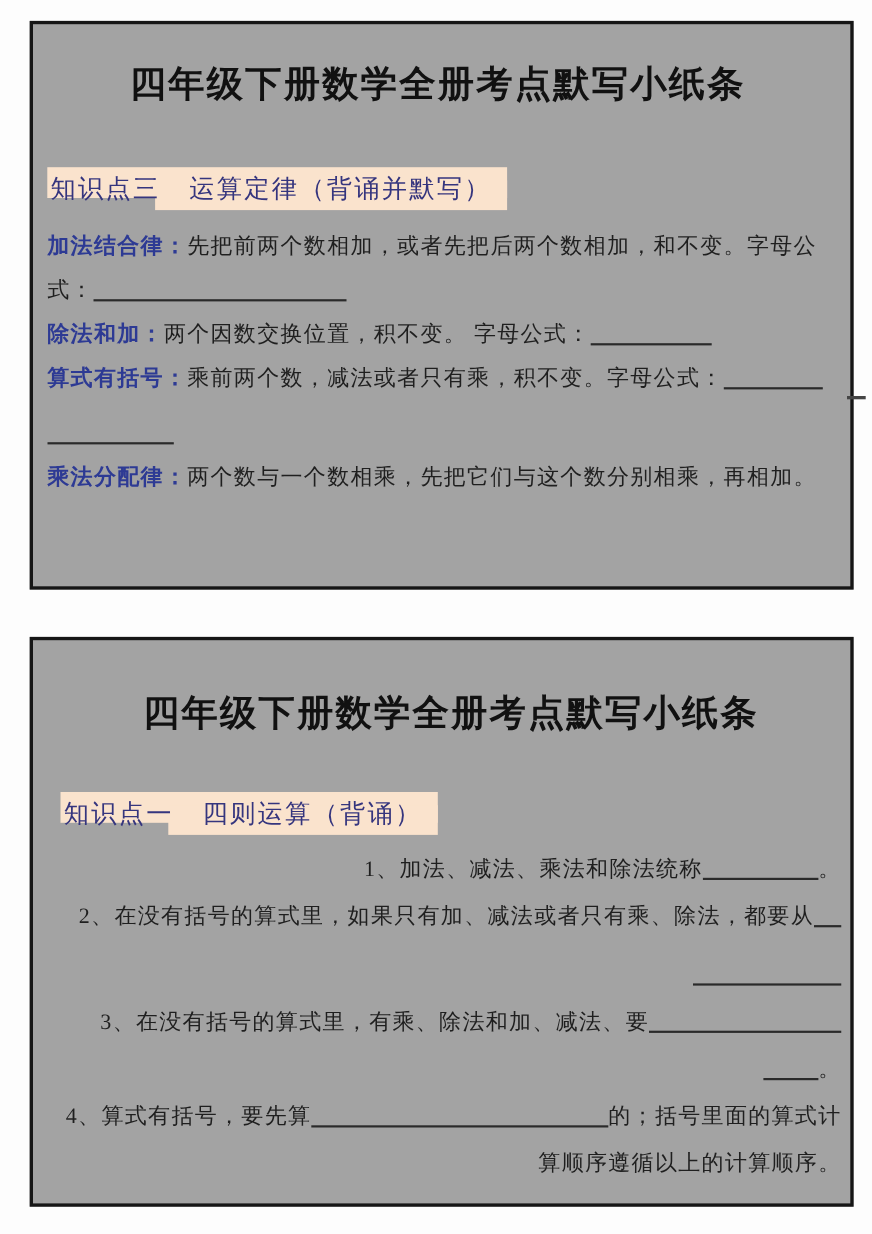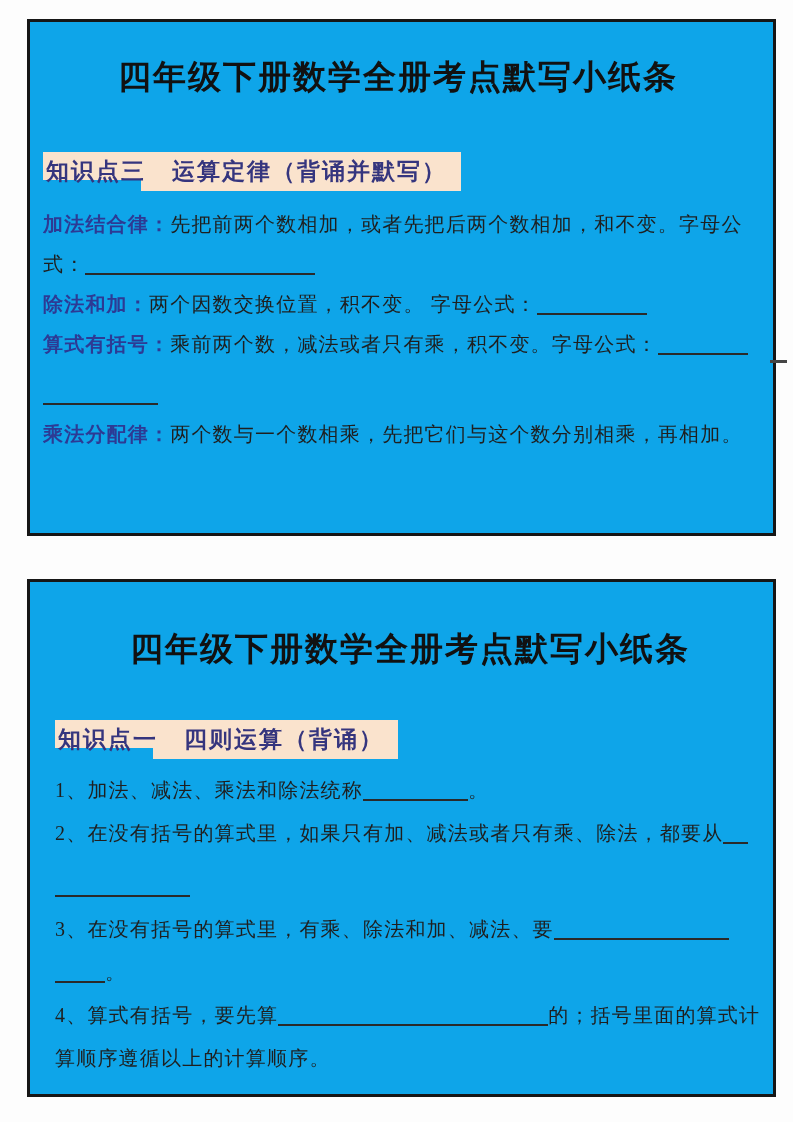--- a/index.html
+++ b/index.html
@@ -5,58 +5,58 @@
   html,body{margin:0;padding:0;}
   body{
     width:793px;height:1122px;position:relative;
     background:#fdfdfd;
     font-family:"Liberation Serif","DejaVu Serif",serif;
     color:#1f1f1f;
     overflow:hidden;
   }
   .card{
     position:absolute;left:27px;width:749px;
-    border:3px solid #161616;background:#0ea5e9;
+    border:3px solid #161616;background:#a3a3a3;
     box-sizing:border-box;
   }
   #card-0{top:19px;height:517px;}
   #card-1{top:579px;height:518px;}
   .card-inner{padding:0 20px 0 13px;}
   #card-1 .card-inner{padding:0 8px 0 25px;}
 
   .page-title{
     text-align:center;font-weight:bold;font-size:33px;
     letter-spacing:2px;line-height:42px;color:#111;
     white-space:nowrap;
   }
   #card-0 .page-title{margin-top:34px;}
   #card-1 .page-title{margin-top:46px;}
 
   .heading-row{display:block;}
   #card-0 .heading-row{margin-top:54px;}
   #card-1 .heading-row{margin-top:50px;}
   .heading{
     position:relative;display:inline-block;
-    font-size:23px;font-weight:bold;color:#35357e;
+    font-size:23px;font-weight:normal;color:#35357e;
     letter-spacing:2px;padding:4px 14px 4px 3px;
     white-space:nowrap;
   }
   .hl-a{position:absolute;left:0;top:0;width:100%;height:72%;background:#fae3cd;}
   .hl-b{position:absolute;left:98px;top:30%;right:0;bottom:0;background:#fae3cd;}
   .heading .txt{position:relative;z-index:1;}
   .heading .part1{margin-right:26px;}
 
   .body{display:block;}
   #card-0 .body{margin-top:13px;}
   #card-1 .body{margin-top:10px;}
   .line{
     margin:0;font-size:20px;line-height:40px;
     letter-spacing:1.2px;white-space:nowrap;overflow:hidden;
   }
-  #card-1 .line{line-height:43px;}
+  #card-1 .line{line-height:43px;text-align:right;}
   .extra-space{margin-top:10px;}
   .label{color:#2d3a94;font-weight:bold;}
   .text{color:#1f1f1f;}
   .blank{
     display:inline-block;height:3px;
     border-bottom:2px solid #2a2a2a;
     vertical-align:-4px;
   }
   .edge-tick{
     position:absolute;left:770px;top:360px;width:17px;height:3px;

